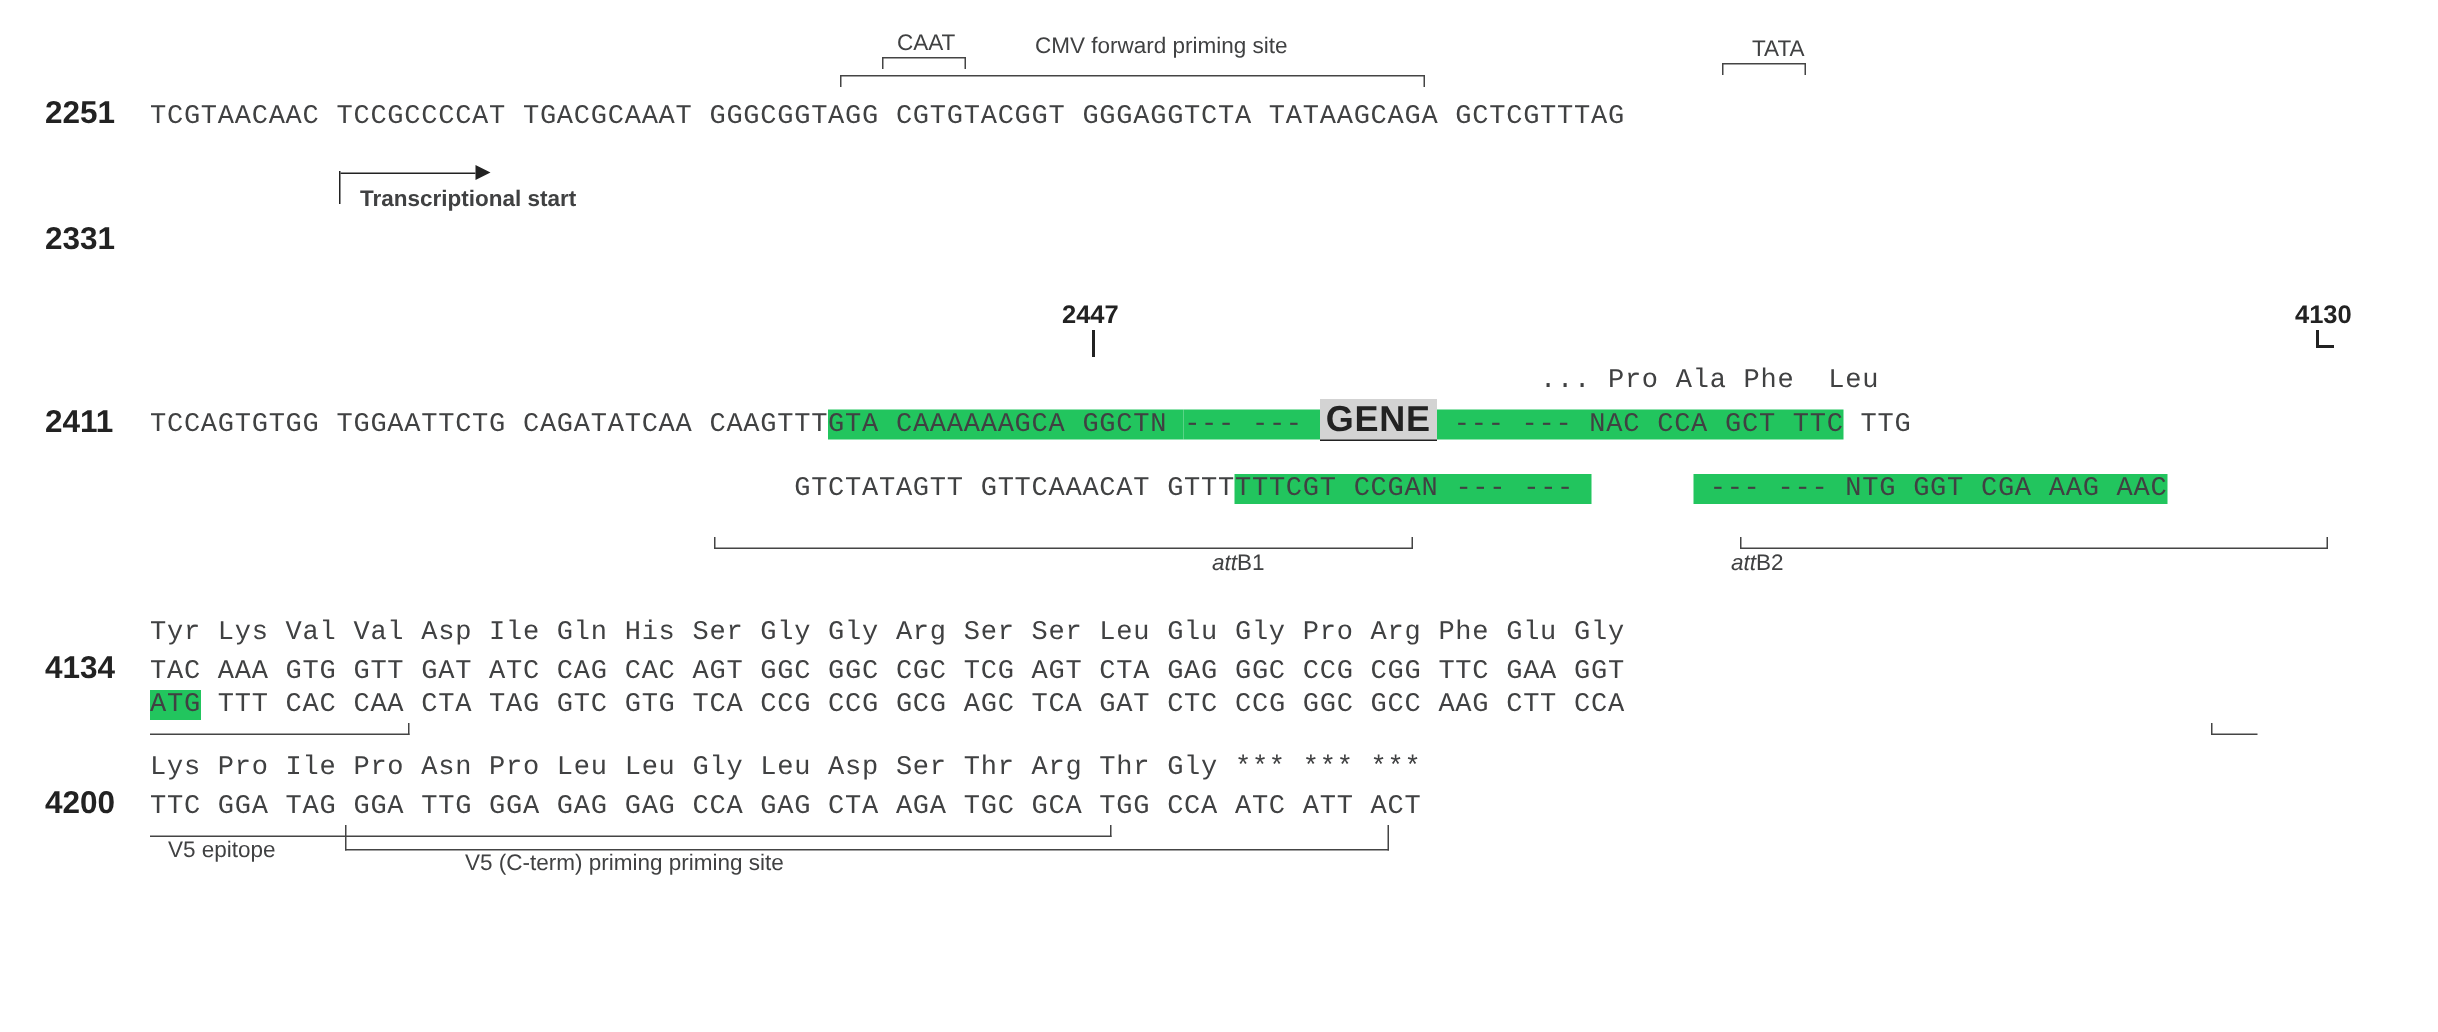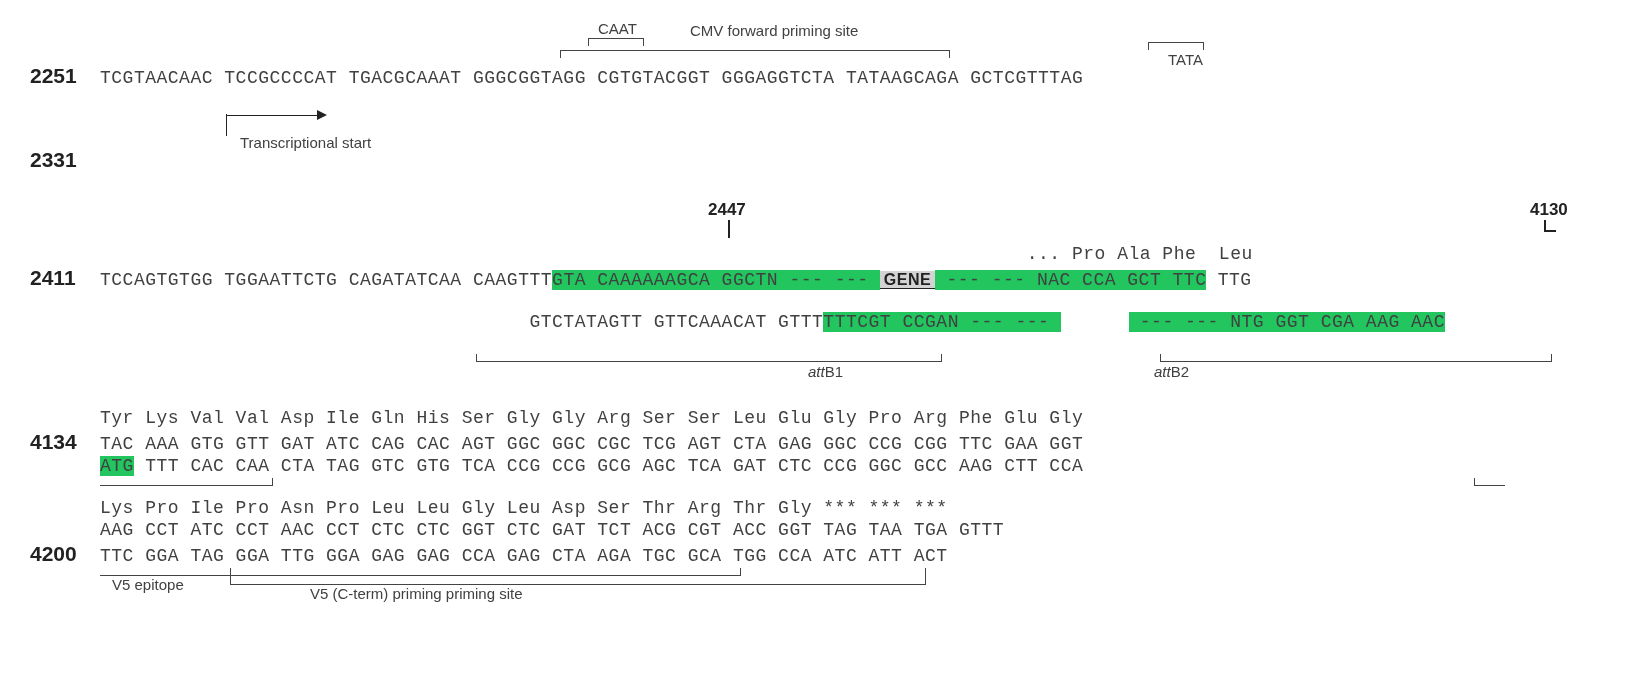--- a/index.html
+++ b/index.html
@@ -49,21 +49,21 @@
   .arrowhead {
     width: 0; height: 0;
     border-top: 5px solid transparent;
     border-bottom: 5px solid transparent;
     border-left: 10px solid #222;
   }
   .hl { background: #22c55e; }
   .gene-label {
     font-family: Arial, sans-serif;
     font-weight: bold;
-    font-size: 16px;
+    font-size: 24px;
     color: #222;
     background: #d3d3d3;
     padding: 0 4px;
     border-bottom: 1.5px solid #222;
     text-align: right;
   }
   .posmark {
     font-family: Arial, sans-serif;
     font-weight: bold;
     font-size: 17px;
@@ -78,40 +78,40 @@
 <body>
 
 <div class="section">
   <div class="row" style="height:42px;">
     <div class="spacer"></div>
     <div class="seqblock" style="position:relative; width:100%; height:42px;">
       <div class="label" style="position:absolute; left:498px; top:0;">CAAT</div>
       <div class="bracket-top" style="position:absolute; left:488px; top:18px; width:54px;"></div>
       <div class="label" style="position:absolute; left:590px; top:2px;">CMV forward priming site</div>
       <div class="bracket-top" style="position:absolute; left:460px; top:30px; width:388px;"></div>
-      <div class="label" style="position:absolute; left:1068px; top:4px;margin-top:27px;">TATA</div>
+      <div class="label" style="position:absolute; left:1068px; top:4px;">TATA</div>
       <div class="bracket-top" style="position:absolute; left:1048px; top:22px; width:54px;"></div>
     </div>
   </div>
   <div class="row">
     <div class="posnum">2251</div>
     <div class="mono">TCGTAACAAC TCCGCCCCAT TGACGCAAAT GGGCGGTAGG CGTGTACGGT GGGAGGTCTA TATAAGCAGA GCTCGTTTAG</div>
   </div>
 </div>
 
 <div class="section">
   <div class="row" style="height:32px;">
     <div class="spacer"></div>
     <div class="seqblock" style="position:relative; width:100%; height:32px;">
       <div style="position:absolute; left:126px; top:0; display:flex; align-items:center;">
         <span class="vline" style="height:22px;"></span>
         <span class="hline" style="width:90px; position:relative; top:-10px;"></span>
         <span class="arrowhead" style="position:relative; top:-10px;"></span>
       </div>
-      <div class="label" style="position:absolute; left:140px; top:20px;">Transcriptional start</div>
+      <div class="label" style="position:absolute; left:140px; top:10px;font-weight:bold;">Transcriptional start</div>
     </div>
   </div>
   <div class="row">
     <div class="posnum">2331</div>
   </div>
 </div>
 
 <div class="section">
   <div class="row" style="height:44px;">
     <div class="spacer"></div>
@@ -172,24 +172,20 @@
     </div>
   </div>
 </div>
 
 <div class="section">
   <div class="row">
     <div class="spacer"></div>
     <div class="mono">Lys Pro Ile Pro Asn Pro Leu Leu Gly Leu Asp Ser Thr Arg Thr Gly *** *** ***</div>
   </div>
   <div class="row">
-    <div class="spacer"></div>
-    <div class="mono">AAG CCT ATC CCT AAC CCT CTC CTC GGT CTC GAT TCT ACG CGT ACC GGT TAG TAA TGA GTTT</div>
-  </div>
-  <div class="row">
     <div class="posnum">4200</div>
     <div class="mono">TTC GGA TAG GGA TTG GGA GAG GAG CCA GAG CTA AGA TGC GCA TGG CCA ATC ATT ACT</div>
   </div>
   <div class="row" style="height:34px;">
     <div class="spacer"></div>
     <div class="seqblock" style="position:relative; width:100%; height:34px;">
       <div class="bracket-bot" style="position:absolute; left:0; top:0; width:640px; border-left:none;"></div>
       <div class="label" style="position:absolute; left:12px; top:8px;">V5 epitope</div>
       <div class="bracket-bot" style="position:absolute; left:130px; top:0; width:694px; height:16px;"></div>
       <div class="label" style="position:absolute; left:210px; top:17px;">V5 (C-term) priming priming site</div>

